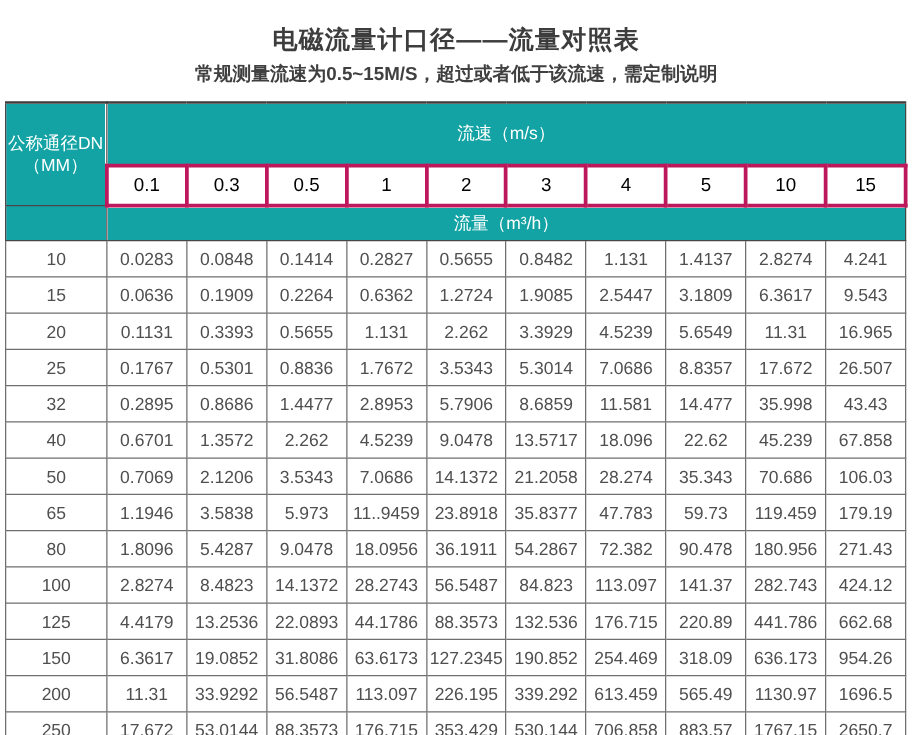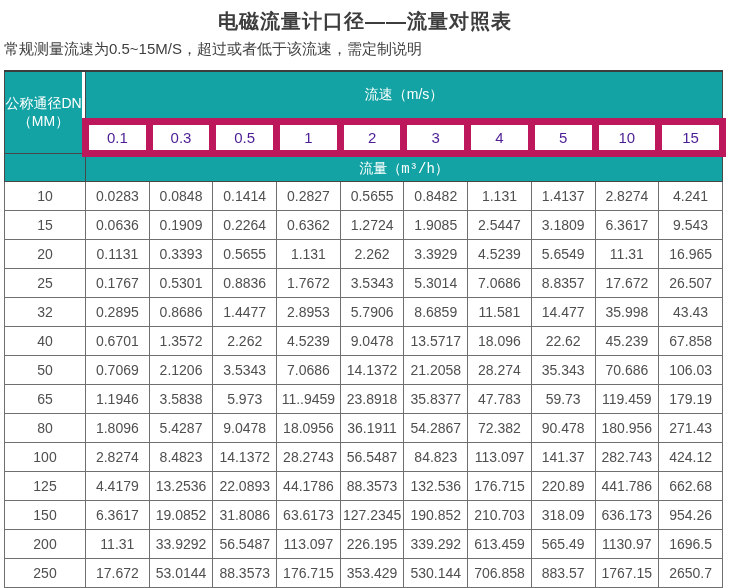--- a/index.html
+++ b/index.html
@@ -5,40 +5,40 @@
   * { box-sizing: border-box; }
   html, body {
     margin: 0;
     padding: 0;
     background: #ffffff;
     font-family: "Liberation Sans", "DejaVu Sans", sans-serif;
   }
   .page {
     width: 730px;
     height: 588px;
-    padding: 0 4px;
+    padding: 11px 4px;
     background: #ffffff;
     overflow: hidden;
   }
   .page-title {
     margin: 9px 0 6px 0;
     font-size: 20px;
     line-height: 24px;
     font-weight: 700;
     color: #3d3d3d;
     text-align: center;
     letter-spacing: 1px;
   }
   .page-subtitle {
     margin: 0 0 12px 0;
     font-size: 15px;
     line-height: 19px;
-    font-weight: 400;
+    font-weight: 700;
     color: #404040;
-    text-align: left;
+    text-align: center;
   }
   table.flow-table {
     width: 722px;
     border-collapse: collapse;
     table-layout: fixed;
     border: 1px solid #474747;
     border-top: 2px solid #3c3c3c;
   }
   table.flow-table th,
   table.flow-table td {
@@ -57,30 +57,29 @@
     border: 1px solid var(--teal-border, #474747);
   }
   .corner-header {
     line-height: 18px;
   }
   .group-header {
     height: 50px;
   }
   .flow-header {
     height: 28px;
-    font-family: Liberation Mono, monospace;
   }
   
   .vel-cell {
     background: #ffffff;
-    color: #4c1d95;
+    color: #000000;
     font-size: 15px;
     font-weight: 400;
     height: 32px;
-    border: 7px solid #be185d;
+    border: 3px solid #be185d;
   }
   
   tbody td {
     background: #ffffff;
     border: 1px solid #6f6f6f;
     color: #4f4f4f;
     font-size: 14px;
     height: 29px;
   }
 </style>
@@ -277,21 +276,21 @@
           <td>662.68</td>
         </tr>
         <tr>
           <td>150</td>
           <td>6.3617</td>
           <td>19.0852</td>
           <td>31.8086</td>
           <td>63.6173</td>
           <td>127.2345</td>
           <td>190.852</td>
-          <td>210.703</td>
+          <td>254.469</td>
           <td>318.09</td>
           <td>636.173</td>
           <td>954.26</td>
         </tr>
         <tr>
           <td>200</td>
           <td>11.31</td>
           <td>33.9292</td>
           <td>56.5487</td>
           <td>113.097</td>

